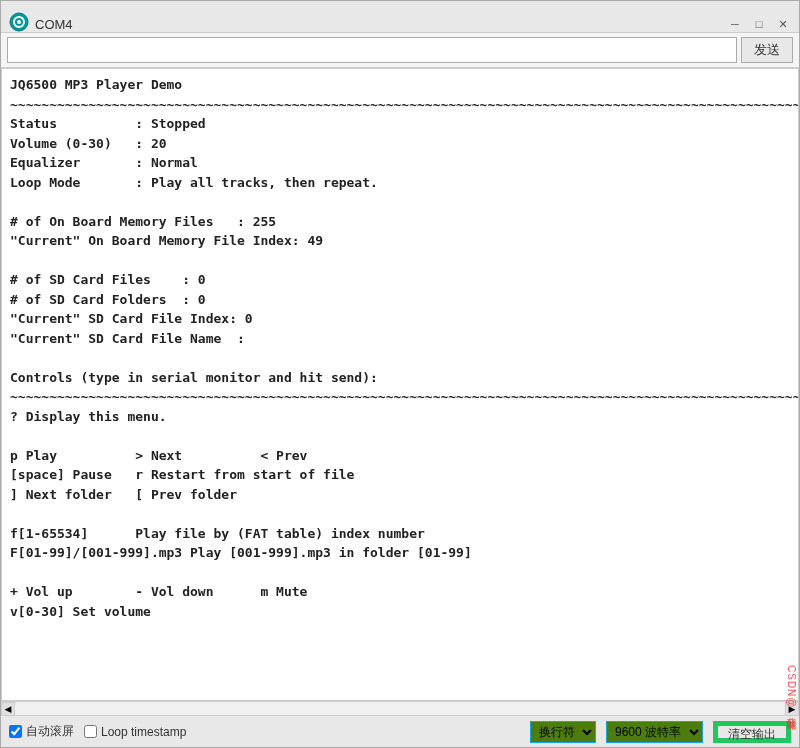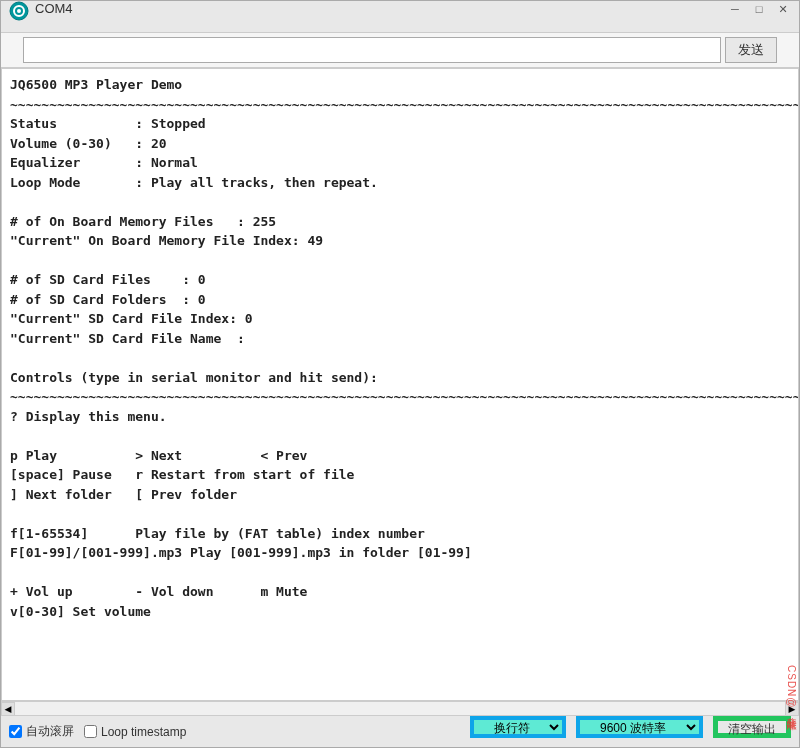--- a/index.html
+++ b/index.html
@@ -16,21 +16,21 @@
       background: #f5f5f5;
       border: 1px solid #aaa;
       display: flex;
       flex-direction: column;
     }
     .title-bar {
       background: #e8e8e8;
       border-bottom: 1px solid #ccc;
       height: 32px;
       display: flex;
-      align-items: flex-start;
+      align-items: flex-end;
       padding: 0 8px;
       flex-shrink: 0;
     }
     .title-bar-icon {
       width: 20px;
       height: 20px;
       margin-right: 6px;
       flex-shrink: 0;
     }
     .title-bar-title {
@@ -50,21 +50,21 @@
       justify-content: center;
       font-size: 11px;
       color: #555;
       cursor: pointer;
       border: none;
       background: none;
     }
     .input-row {
       display: flex;
       align-items: center;
-      padding: 4px 22px;
+      padding: 4px 6px;
       background: #f5f5f5;
       border-bottom: 1px solid #ccc;
       flex-shrink: 0;
       gap: 4px;
     }
     .input-row input {
       flex: 1;
       height: 26px;
       border: 1px solid #aaa;
       background: #fff;
@@ -95,41 +95,42 @@
       color: #222;
       line-height: 1.5;
       position: relative;
       font-weight: bold;
     }
     .bottom-bar {
       height: 32px;
       background: #e8e8e8;
       border-top: 1px solid #ccc;
       display: flex;
+      align-items: center;
       padding: 0 8px;
       gap: 10px;
       flex-shrink: 0;
     }
     .checkbox-label {
       display: flex;
       align-items: center;
       gap: 4px;
       font-size: 12px;
       color: #333;
       cursor: pointer;
     }
     .checkbox-label input[type="checkbox"] {
       cursor: pointer;
     }
     .bottom-select {
       height: 22px;
-      border: 4px solid #0ea5e9;
-      background: #5eead4;
+      border: 1px solid #0ea5e9;
+      background: #4d7c0f;
       font-size: 12px;
-      padding: 0 16px;
+      padding: 0 4px;
       cursor: pointer;
     }
     .bottom-spacer { flex: 1; }
     .clear-btn {
       height: 22px;
       padding: 0 10px;
       background: #e8e8e8;
       border: 5px solid #22c55e;
       font-size: 12px;
       cursor: pointer;

